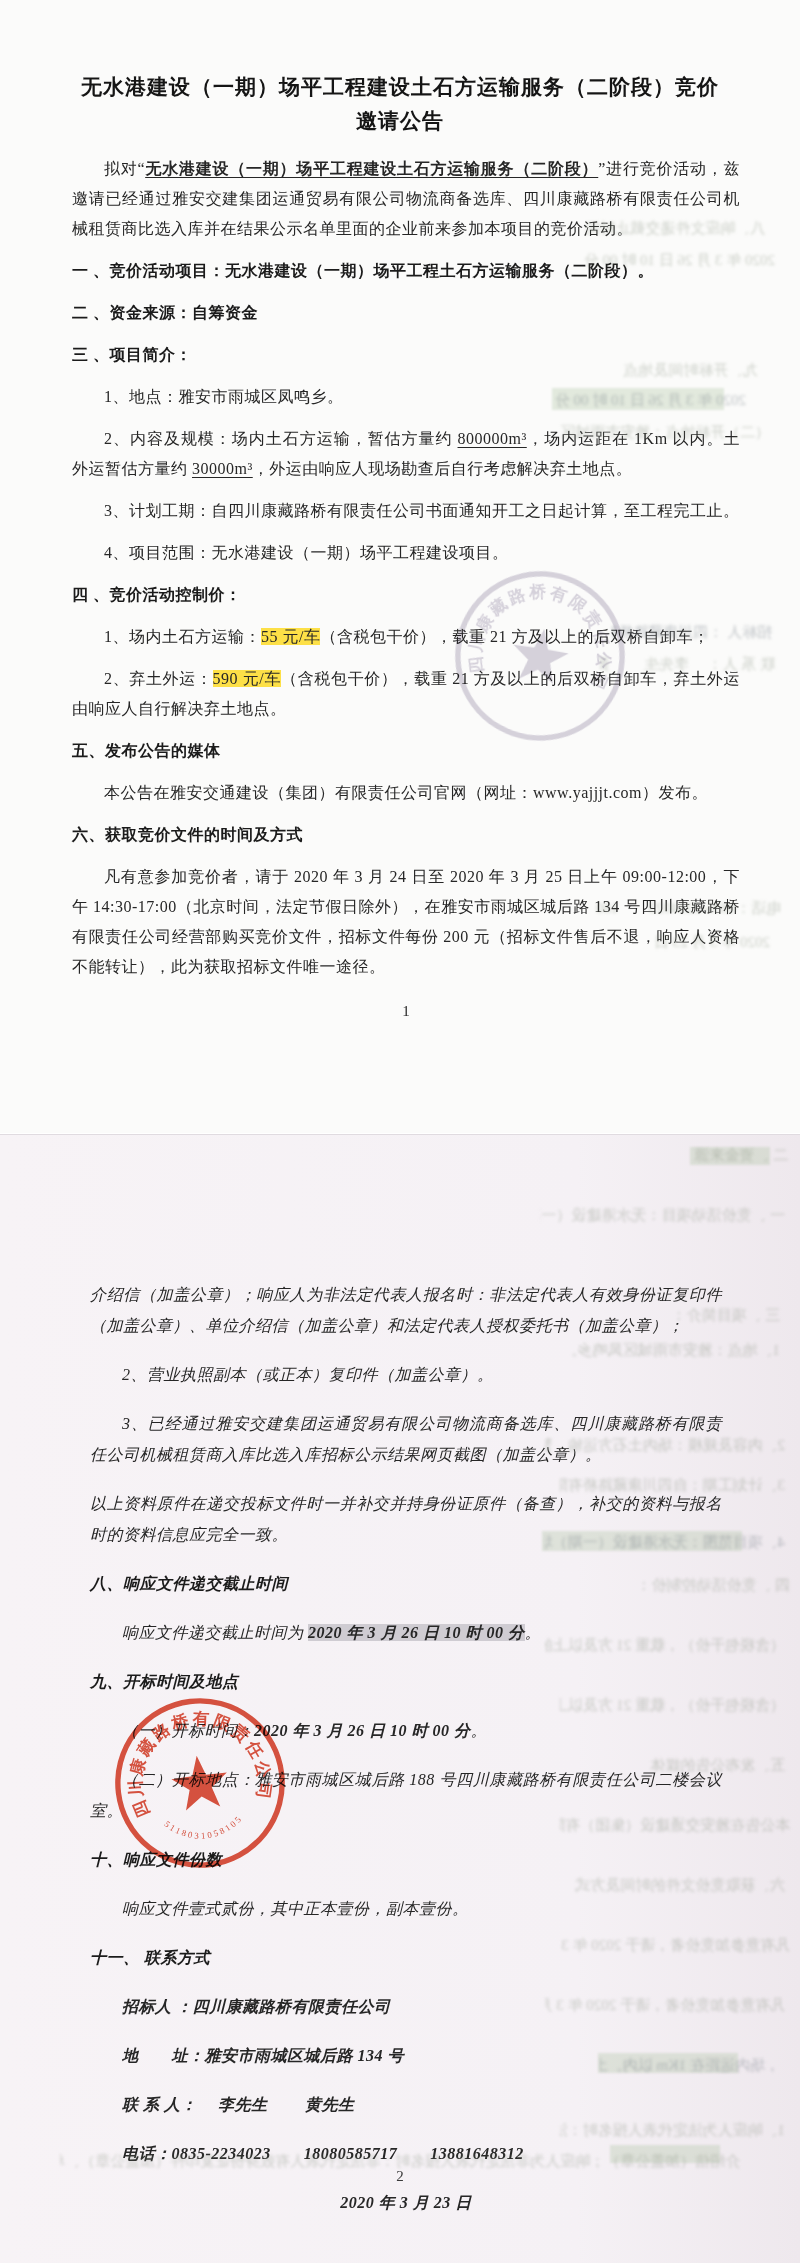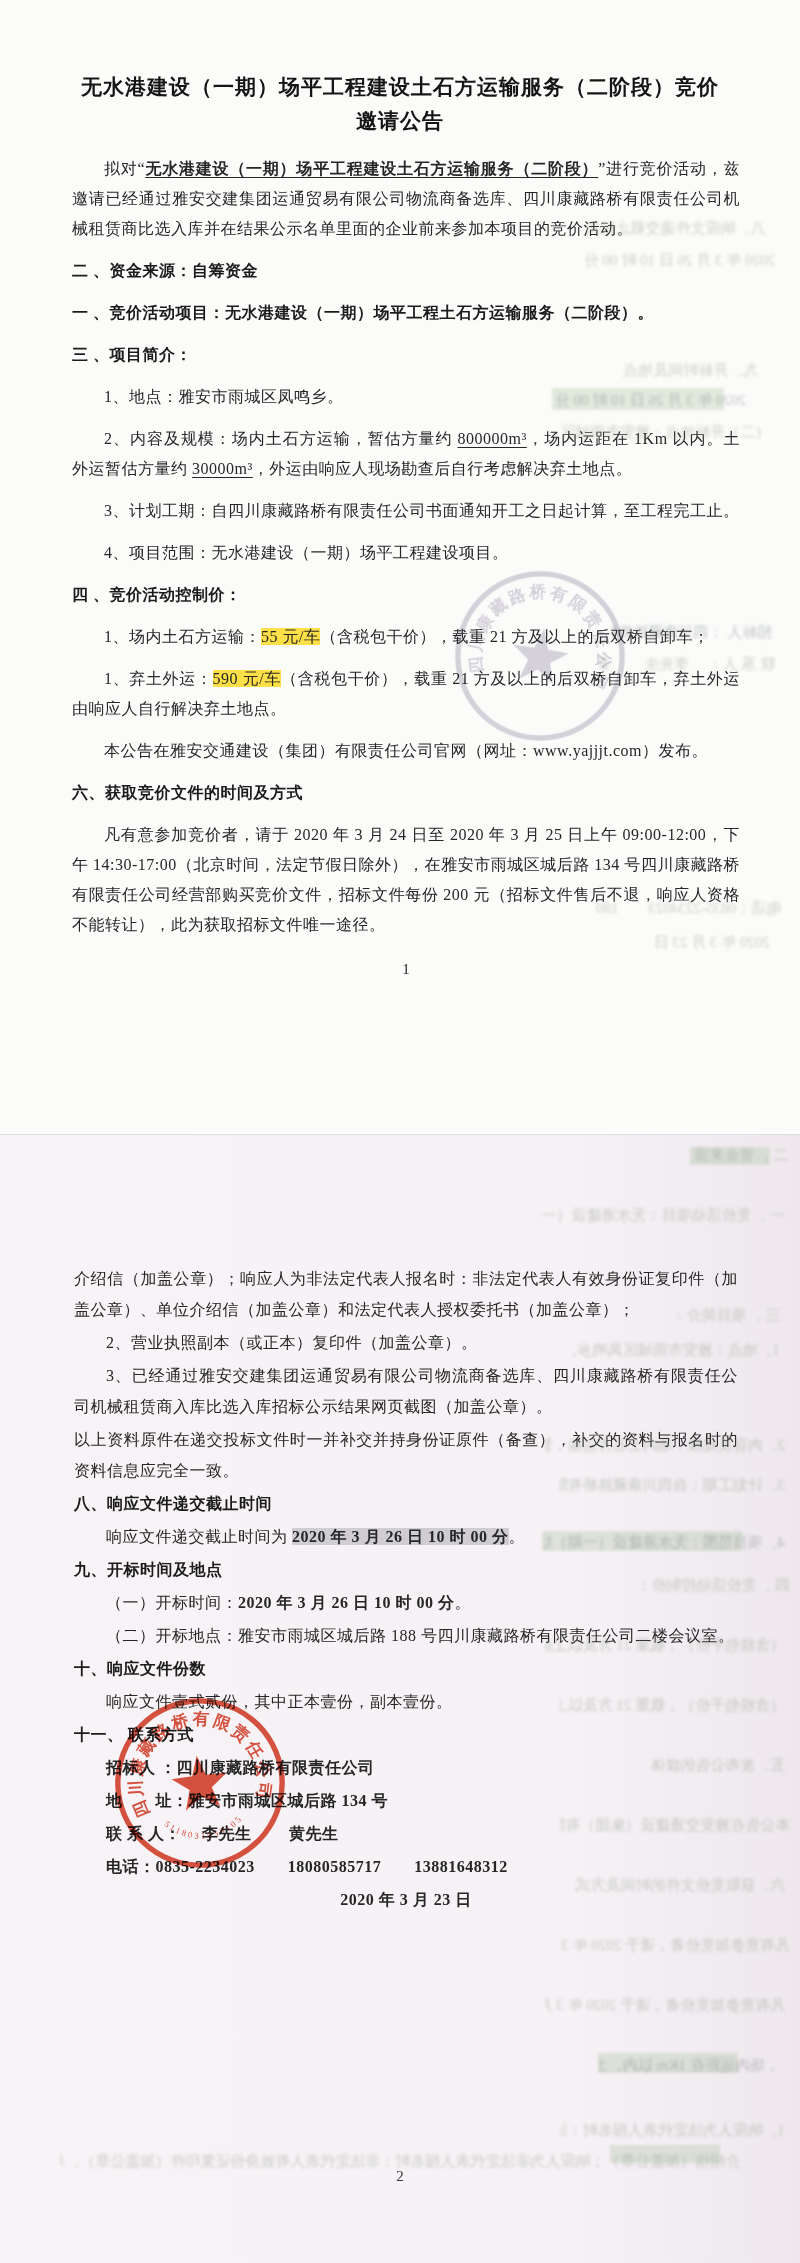--- a/index.html
+++ b/index.html
@@ -5,21 +5,21 @@
   html,body{margin:0;padding:0;background:#ffffff;}
   .doc{position:relative;width:800px;height:2263px;overflow:hidden;background:#fff;
        font-family:"Liberation Serif","DejaVu Serif",serif;color:#262626;}
   .page{position:absolute;left:0;width:800px;}
   .page1{top:0;height:1133px;background:#fbfbfa;}
   .page2{top:1134px;height:1129px;background:linear-gradient(90deg,#f7f3f6 0%,#f5f1f5 72%,#eee8ed 100%);
          border-top:1px solid #e0dbe0;}
   .content{padding:0 60px 0 72px;font-size:16px;line-height:30px;letter-spacing:.5px;text-align:justify;}
   .page2 .content{line-height:31px;padding-top:126px;}
   .content p{margin:12px 0 0;}
-  .page2 .content p{margin:2px;}
+  .page2 .content p{margin:18px;font-style:italic;}
   .title{margin:70px 36px 0;text-align:center;font-size:21px;line-height:34px;font-weight:bold;
          letter-spacing:1px;color:#151515;}
   .h{font-weight:bold;color:#1b1b1b;}
   .ind{text-indent:2em;}
   .gap{margin-top:28px !important;}
   .u{text-decoration:underline;text-underline-offset:3px;}
   .bold{font-weight:bold;}
   .hl{background:#fde047;}
   .hl2{background:#cfccd2;}
   .pnum{text-align:center;margin-top:14px !important;font-size:15px;letter-spacing:0;}
@@ -49,33 +49,34 @@
   <div class="page page1">
 
     <div class="title">
       <div>无水港建设（一期）场平工程建设土石方运输服务（二阶段）竞价</div>
       <div>邀请公告</div>
     </div>
 
     <div class="content">
       <p class="ind" style="margin-top:16px"><span>拟对“</span><span class="u bold">无水港建设（一期）场平工程建设土石方运输服务（二阶段）</span><span>”进行竞价活动，兹邀请已经通过雅安交建集团运通贸易有限公司物流商备选库、四川康藏路桥有限责任公司机械租赁商比选入库并在结果公示名单里面的企业前来参加本项目的竞价活动。</span></p>
 
+      <p class="h">一 、竞价活动项目：无水港建设（一期）场平工程土石方运输服务（二阶段）。</p>
       <p class="h">二 、资金来源：自筹资金</p>
-      <p class="h">一 、竞价活动项目：无水港建设（一期）场平工程土石方运输服务（二阶段）。</p>
       <p class="h">三 、项目简介：</p>
 
       <p class="ind">1、地点：雅安市雨城区凤鸣乡。</p>
       <p class="ind"><span>2、内容及规模：场内土石方运输，暂估方量约 </span><span class="u">800000m³</span><span>，场内运距在 1Km 以内。土外运暂估方量约 </span><span class="u">30000m³</span><span>，外运由响应人现场勘查后自行考虑解决弃土地点。</span></p>
       <p class="ind">3、计划工期：自四川康藏路桥有限责任公司书面通知开工之日起计算，至工程完工止。</p>
       <p class="ind">4、项目范围：无水港建设（一期）场平工程建设项目。</p>
 
       <p class="h">四 、竞价活动控制价：</p>
       <p class="ind"><span>1、场内土石方运输：</span><span class="hl">55 元/车</span><span>（含税包干价），载重 21 方及以上的后双桥自卸车；</span></p>
-      <p class="ind"><span>1、弃土外运：</span><span class="hl">590 元/车</span><span>（含税包干价），载重 21 方及以上的后双桥自卸车，弃土外运由响应人自行解决弃土地点。</span></p>
+      <p class="ind"><span>2、弃土外运：</span><span class="hl">590 元/车</span><span>（含税包干价），载重 21 方及以上的后双桥自卸车，弃土外运由响应人自行解决弃土地点。</span></p>
 
+      <p class="h">五、发布公告的媒体</p>
       <p class="ind">本公告在雅安交通建设（集团）有限责任公司官网（网址：www.yajjjt.com）发布。</p>
 
       <p class="h">六、获取竞价文件的时间及方式</p>
       <p class="ind">凡有意参加竞价者，请于 2020 年 3 月 24 日至 2020 年 3 月 25 日上午 09:00-12:00，下午 14:30-17:00（北京时间，法定节假日除外），在雅安市雨城区城后路 134 号四川康藏路桥有限责任公司经营部购买竞价文件，招标文件每份 200 元（招标文件售后不退，响应人资格不能转让），此为获取招标文件唯一途径。</p>
 
 
       <p class="pnum">1</p>
     </div>
 
     <div class="gblock" style="left:552px;top:388px;width:172px;height:22px"></div>

